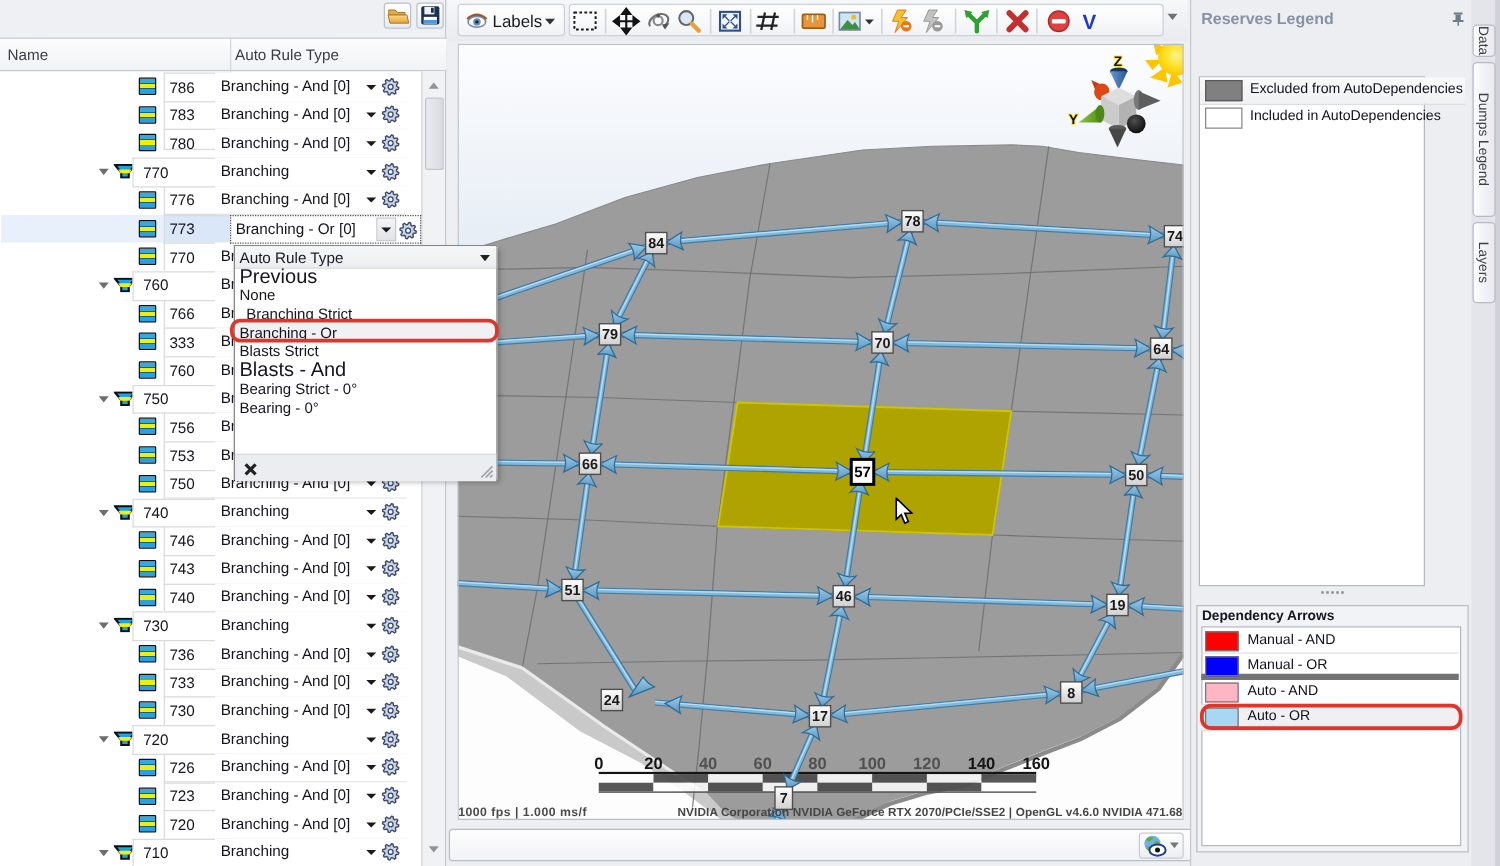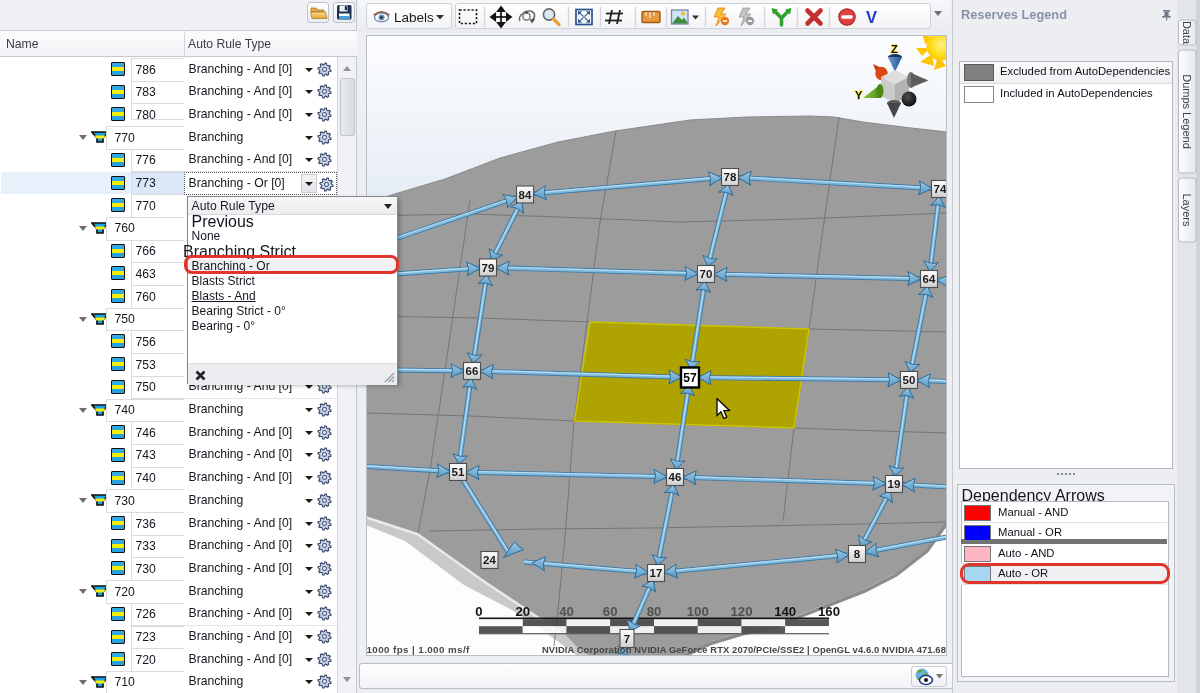--- a/index.html
+++ b/index.html
@@ -1,19 +1,19 @@
 <!DOCTYPE html>
 <html><head><meta charset="utf-8">
 <style>
 * { margin:0; padding:0; box-sizing:border-box; }
 html,body { width:1200px; height:693px; overflow:hidden; font-family:"Liberation Sans", sans-serif; background:#edeff2; }
 #root { position:absolute; left:0; top:0; width:1200px; height:693px; }
 .nbox { position:absolute; background:#fff; border:1px solid #d9dbdf; border-right:none; }
 .ntx { position:absolute; left:4px; top:3.5px; font-size:12.2px; color:#15151f; }
-.rcell { position:absolute; left:184px; width:152.5px; background:#fff; border-bottom:1px solid #e2e4e8; }
+.rcell { position:absolute; left:172px; width:152.5px; background:#fff; border-bottom:1px solid #e2e4e8; }
 .rtx { position:absolute; left:4.5px; top:3.5px; font-size:12.2px; color:#15151f; }
 .dd { position:absolute; left:121px; top:9.5px; width:0; height:0; border-left:4px solid transparent; border-right:4px solid transparent; border-top:4.5px solid #1a1a1a; }
 .gear { position:absolute; left:133px; top:3.5px; }
 </style></head>
 <body>
 <div id="root">
 
 <svg width="0" height="0" style="position:absolute">
       <defs>
 <symbol id="gear" viewBox="0 0 16 16">
@@ -144,21 +144,21 @@
       </div>
 <div class="rcell" style="top:239.6px;height:23.7px;">
         <span class="rtx">Branching - And [0]</span>
 <span class="dd"></span>
         <svg class="gear" width="15" height="15" viewBox="0 0 16 16">
           <use href="#gear"></use>
         </svg>
       </div>
 <div style="position:absolute;left:111px;top:266.29999999999995px;width:14px;height:14px;border:1.6px solid #101010;border-radius:1px;background:linear-gradient(#35aae2 0%,#35aae2 30%,#0d648f 30%,#0d648f 36%,#f0ef04 36%,#f0ef04 64%,#0d648f 64%,#0d648f 70%,#2aa0dc 70%,#2aa0dc 100%);box-sizing:border-box;"></div>
 <div class="nbox" style="left:130.5px;top:262.3px;width:53.5px;height:23.7px;">
-        <span class="ntx">463</span>
+        <span class="ntx">333</span>
       </div>
 <div class="rcell" style="top:262.3px;height:23.7px;">
         <span class="rtx">Branching - And [0]</span>
 <span class="dd"></span>
         <svg class="gear" width="15" height="15" viewBox="0 0 16 16">
           <use href="#gear"></use>
         </svg>
       </div>
 <div style="position:absolute;left:111px;top:289.0px;width:14px;height:14px;border:1.6px solid #101010;border-radius:1px;background:linear-gradient(#35aae2 0%,#35aae2 30%,#0d648f 30%,#0d648f 36%,#f0ef04 36%,#f0ef04 64%,#0d648f 64%,#0d648f 70%,#2aa0dc 70%,#2aa0dc 100%);box-sizing:border-box;"></div>
 <div class="nbox" style="left:130.5px;top:285.0px;width:53.5px;height:23.7px;">
@@ -786,34 +786,34 @@
 
 <div style="position:absolute;left:952px;top:0;width:226px;height:693px;background:#eceef2;border-left:1px solid #c5c9cf;">
   <span style="position:absolute;left:8px;top:7px;font-size:12.8px;font-weight:bold;color:#8892a4;">Reserves Legend</span>
   <svg style="position:absolute;left:208px;top:9px" width="11" height="12" viewBox="0 0 11 12">
     <rect x="2" y="1" width="7" height="1.6" fill="#707a8c"></rect>
     <rect x="3.4" y="2.6" width="4.2" height="4.4" fill="#707a8c"></rect>
     <rect x="1.2" y="7" width="8.6" height="1.6" fill="#707a8c"></rect>
     <rect x="5" y="8.6" width="1.2" height="3" fill="#707a8c"></rect>
   </svg>
 
-  <div style="position:absolute;left:6px;top:60.5px;width:214px;height:408px;background:#fff;border:1px solid #b4b9c0;">
+  <div style="position:absolute;left:6px;top:60.5px;width:181px;height:408px;background:#fff;border:1px solid #b4b9c0;">
     <div style="position:absolute;left:0;top:0;width:212px;height:22px;background:linear-gradient(#fafafb,#f0f1f3);border-bottom:1px solid #dcdee2;">
       <div style="position:absolute;left:3.5px;top:2.5px;width:30px;height:17px;background:#808080;border:1px solid #5a5a5a;"></div>
       <span style="position:absolute;left:40px;top:3.5px;font-size:11.3px;color:#10101c;white-space:nowrap;">Excluded from AutoDependencies</span>
     </div>
     <div style="position:absolute;left:0;top:22px;width:212px;height:22px;">
       <div style="position:absolute;left:3.5px;top:2.5px;width:30px;height:17px;background:#fff;border:1px solid #888;"></div>
       <span style="position:absolute;left:40px;top:3.5px;font-size:11.3px;color:#10101c;white-space:nowrap;">Included in AutoDependencies</span>
     </div>
   </div>
   <div style="position:absolute;left:104px;top:473px;width:18px;height:0;border-top:2px dotted #8a8f98;"></div>
 
   <div style="position:absolute;left:4px;top:484px;width:218px;height:198px;background:#f2f3f6;border:1px solid #b9bdc4;"></div>
-  <span style="position:absolute;left:8.5px;top:487px;font-size:16px;color:#15151f;">Dependency Arrows</span>
+  <span style="position:absolute;left:8.5px;top:487px;font-size:11px;color:#15151f;font-weight:bold;">Dependency Arrows</span>
   <div style="position:absolute;left:8px;top:501px;width:208px;height:176px;background:#fff;border:1px solid #b4b9c0;"></div>
 </div>
 <div style="position:absolute;left:961px;top:502.5px;width:206px;height:20.6px;border-bottom:1px solid #e0e0e4;">
 <div style="position:absolute;left:2.5px;top:2.2px;width:27px;height:16px;background:#fd0000;border:1px solid #777;"></div>
 <span style="position:absolute;left:37px;top:3px;font-size:11.3px;color:#10101c;white-space:nowrap;">Manual - AND</span>
     </div>
 <div style="position:absolute;left:961px;top:523.1px;width:206px;height:20.6px;border-bottom:5px solid #737373;">
 <div style="position:absolute;left:2.5px;top:2.2px;width:27px;height:16px;background:#0000fc;border:1px solid #777;"></div>
 <span style="position:absolute;left:37px;top:3px;font-size:11.3px;color:#10101c;white-space:nowrap;">Manual - OR</span>
     </div>
@@ -870,24 +870,24 @@
       <g stroke="#9aa0aa" stroke-width="1.4">
             <line x1="1" y1="10" x2="10" y2="1"></line>
             <line x1="4.5" y1="10" x2="10" y2="4.5"></line>
             <line x1="8" y1="10" x2="10" y2="8"></line>
           </g>
     </svg>
   </div>
 </div>
 <div style="position:absolute;left:187.6px;top:213.8px;width:209px;height:15px;font-size:16px;color:#15151f;padding-left:4px;line-height:15px;">Previous</div>
 <div style="position:absolute;left:187.6px;top:228.8px;width:209px;height:15px;font-size:12px;color:#15151f;padding-left:4px;line-height:15px;">None</div>
-<div style="position:absolute;left:179px;top:243.8px;width:209px;height:15px;font-size:16px;color:#15151f;padding-left:4px;line-height:15px;">Branching Strict</div>
+<div style="position:absolute;left:193px;top:243.8px;width:209px;height:15px;font-size:12px;color:#15151f;padding-left:4px;line-height:15px;">Branching Strict</div>
 <div style="position:absolute;left:187.6px;top:258.8px;width:209px;height:15px;background:#f1f1f3;font-size:12px;color:#15151f;padding-left:4px;line-height:15px;">Branching - Or</div>
 <div style="position:absolute;left:187.6px;top:273.8px;width:209px;height:15px;font-size:12px;color:#15151f;padding-left:4px;line-height:15px;">Blasts Strict</div>
-<div style="position:absolute;left:187.6px;top:288.8px;width:209px;height:15px;font-size:12px;color:#15151f;padding-left:4px;line-height:15px;text-decoration:underline;">Blasts - And</div>
+<div style="position:absolute;left:187.6px;top:288.8px;width:209px;height:15px;font-size:16px;color:#15151f;padding-left:4px;line-height:15px;">Blasts - And</div>
 <div style="position:absolute;left:187.6px;top:303.8px;width:209px;height:15px;font-size:12px;color:#15151f;padding-left:4px;line-height:15px;">Bearing Strict - 0°</div>
 <div style="position:absolute;left:187.6px;top:318.8px;width:209px;height:15px;font-size:12px;color:#15151f;padding-left:4px;line-height:15px;">Bearing - 0°</div>
 <div style="position:absolute;left:184.2px;top:255.2px;width:214.4px;height:18.4px;border:3.6px solid #e0352b;border-radius:8px;"></div>
 
 <svg style="position:absolute;left:716px;top:398px" width="16" height="24" viewBox="0 0 16 24">
 <polygon points="1,0.5 1,17.5 5,13.8 7.8,20.5 10.7,19.2 7.9,12.7 13.4,12.5" fill="#fff" stroke="#000" stroke-width="1.3"></polygon>
 </svg>
 
 </div>
 

